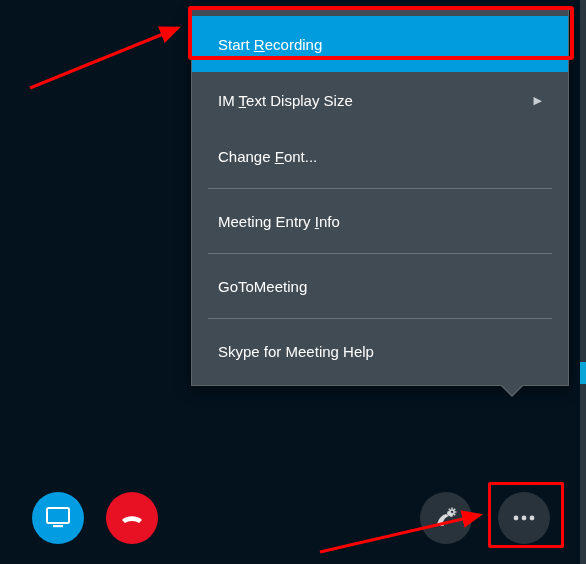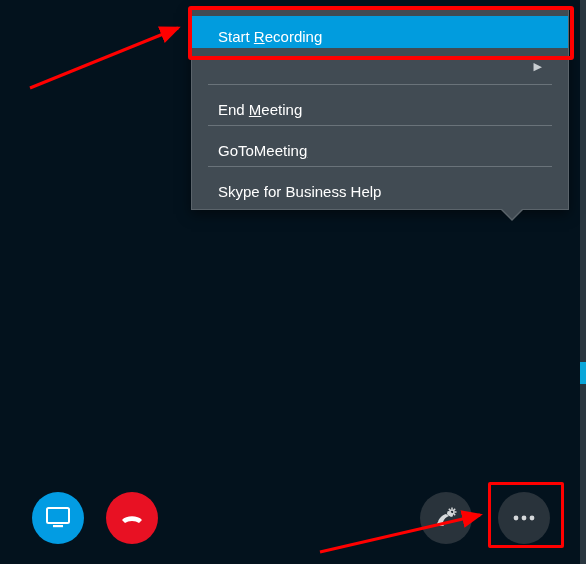--- a/index.html
+++ b/index.html
@@ -13,21 +13,21 @@
   .btn-present{left:32px;bottom:4px;background:#029ce3}
   .btn-hangup{left:106px;bottom:4px;background:#e81123}
   .btn-devices{right:114px;bottom:4px;background:#29333b}
   .btn-more{right:36px;bottom:4px;background:#29333b}
   .more-box{position:absolute;right:22px;bottom:0px;width:76px;height:66px;border:3px solid #ff0000;border-radius:2px}
   svg{display:block}
 
   
   .menu{position:absolute;left:191px;top:9px;width:378px;background:#414b53;border:1px solid #5b646b;box-shadow:0 4px 12px rgba(0,0,0,.5)}
   .menu-inner{padding:6px 0}
-  .menu-item{height:32px;padding:12px 26px;display:flex;align-items:flex-start;color:#ffffff;font-size:15px;cursor:pointer;white-space:nowrap}
+  .menu-item{height:56px;padding:12px 26px;display:flex;align-items:center;color:#ffffff;font-size:15px;cursor:pointer;white-space:nowrap}
   .menu-item .arrow{margin-left:auto;color:#c9ced2;font-size:11px}
   .menu-item .u{text-decoration:underline}
   .menu-item.highlight{background:#019cde}
   .menu-sep{height:1px;background:#6a737a;margin:4px 16px}
   .menu-hl-box{position:absolute;left:-4px;top:-4px;width:386px;height:54px;border:4px solid #ff0000;border-radius:3px;pointer-events:none}
   .menu-tail{position:absolute;right:46px;bottom:-10px;width:0;height:0;border-left:10px solid transparent;border-right:10px solid transparent;border-top:10px solid #414b53}
   .menu-tail-border{position:absolute;right:45px;bottom:-12px;width:0;height:0;border-left:11px solid transparent;border-right:11px solid transparent;border-top:11px solid #5b646b}
 
   
   .arrow-svg{position:absolute;pointer-events:none}
@@ -86,33 +86,37 @@
   <div class="more-box"></div>
 </div>
 
 <div class="menu">
   <div class="menu-hl-box"></div>
   <div class="menu-inner" id="menu-inner">
       <div class="menu-item highlight">
         <span>Start <span class="u">R</span>ecording</span>
       </div>
       <div class="menu-item">
+        <span>IM <span class="u">T</span>ext Display Size</span>
         <span class="arrow">▶</span>
+      </div>
+      <div class="menu-item">
+        <span>Change <span class="u">F</span>ont...</span>
       </div>
       <div class="menu-sep"></div>
       <div class="menu-item">
-        <span>End <span class="u">M</span>eeting</span>
+        <span>Meeting Entry <span class="u">I</span>nfo</span>
       </div>
       <div class="menu-sep"></div>
       <div class="menu-item">
         <span>GoToMeetin<span class="u">g</span></span>
       </div>
       <div class="menu-sep"></div>
       <div class="menu-item">
-        <span>Skype for Business Help</span>
+        <span>Skype for Meeting Help</span>
       </div>
     </div>
   <div class="menu-tail-border"></div>
   <div class="menu-tail"></div>
 </div>
 
 <svg class="arrow-svg" style="left:0;top:0" width="200" height="120">
   <defs>
       <marker id="ah1" markerWidth="8" markerHeight="8" refX="6" refY="3" orient="auto">
     <path d="M0,0 L7,3 L0,6 Z" fill="#ff0000"></path>

